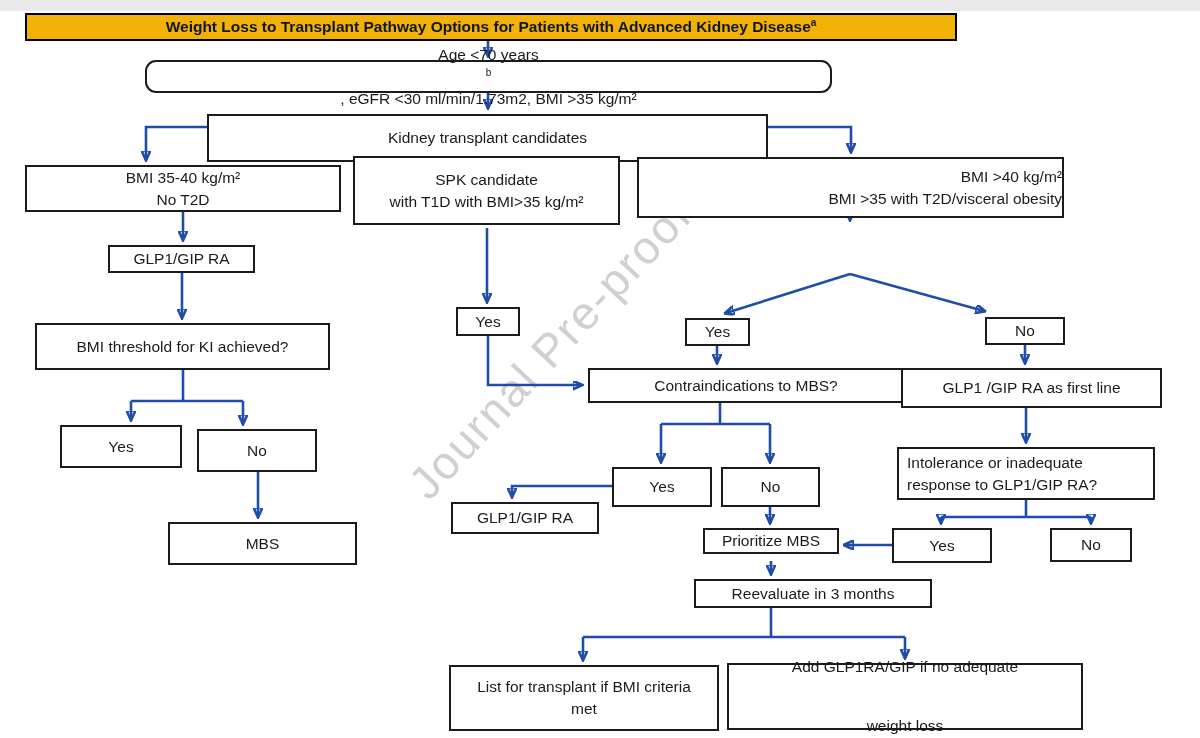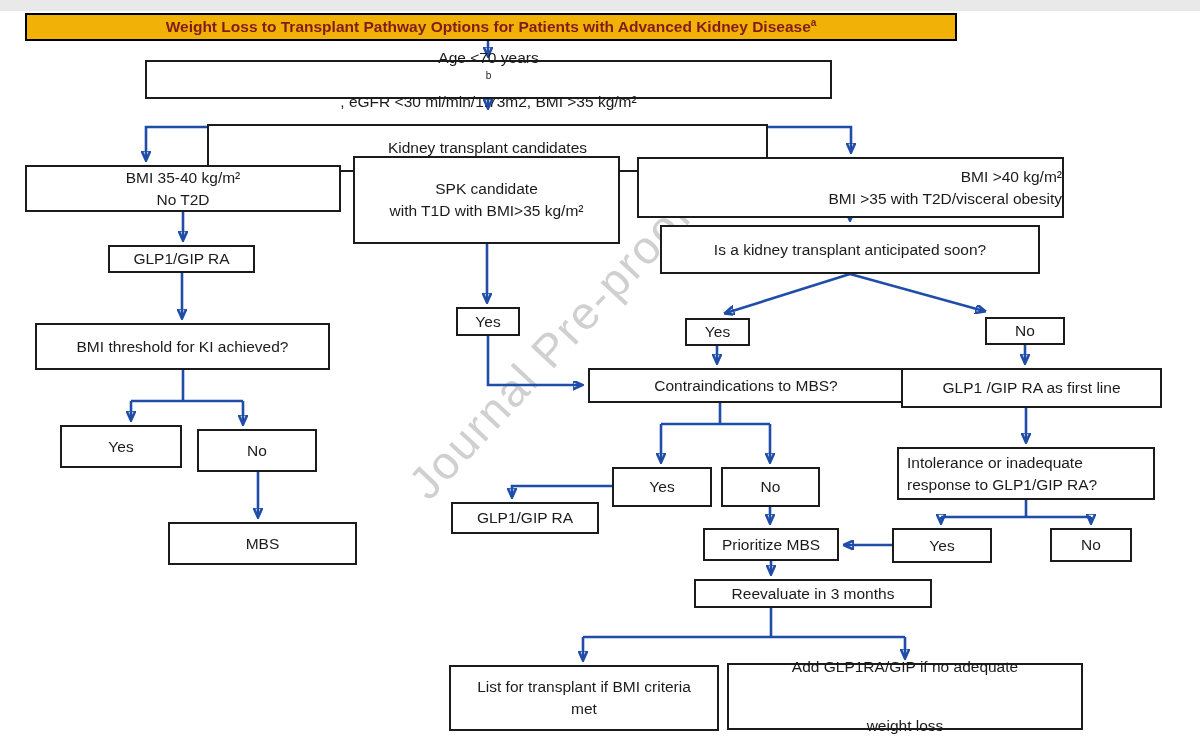--- a/index.html
+++ b/index.html
@@ -18,21 +18,21 @@
   svg.connectors path{stroke:#1f4da8;stroke-width:2.6;fill:none;}
   .node{
     position:absolute;z-index:3;background:#ffffff;border:2px solid #1b1b1b;
     display:flex;flex-direction:column;align-items:center;justify-content:center;
     font-size:15.5px;line-height:22px;text-align:center;box-sizing:border-box;
   }
   .node span{display:block;}
   .title-bar{
     position:absolute;z-index:3;background:#f2b106;border:2px solid #000000;
     display:flex;align-items:center;justify-content:center;box-sizing:border-box;
-    font-size:15.5px;font-weight:bold;color:#7f1d1d;
+    font-size:15.5px;font-weight:bold;color:#0f172a;
   }
   sup{font-size:10px;line-height:0;}
   .align-left{align-items:flex-start;text-align:left;padding-left:8px;}
 </style>
 </head>
 <body>
 
 <div id="canvas">
 
   <div class="page-edge"></div>
@@ -80,25 +80,25 @@
     <path d="M771 608 V637"></path>
     <path d="M583 637 H905"></path>
     <path d="M583 637 V659" marker-end="url(#ah)"></path>
     <path d="M905 637 V657" marker-end="url(#ah)"></path>
   </svg>
 
   <div class="title-bar" style="left:25px;top:13px;width:932px;height:28px;">
     <span><span>Weight Loss to Transplant Pathway Options for Patients with Advanced Kidney Disease</span><sup>a</sup></span>
   </div>
 
-  <div class="node" style="left:145px;top:60px;width:687px;height:39px;">
+  <div class="node" style="left:145px;top:60px;width:687px;height:33px;border-radius:11px;">
     <span><span>Age &lt;70 years</span><sup>b</sup><span> , eGFR &lt;30 ml/min/1.73m2, BMI &gt;35 kg/m²</span></span>
   </div>
 
-  <div class="node" style="left:207px;top:124px;width:561px;height:48px;align-items:center;">
+  <div class="node" style="left:207px;top:114px;width:561px;height:48px;align-items:center;">
     <span>Kidney transplant candidates</span>
   </div>
 
   <div class="node" style="left:25px;top:165px;width:316px;height:47px;text-align:center;">
     <span>BMI 35-40 kg/m²</span>
     <span>No T2D</span>
   </div>
 
   <div class="node" style="left:108px;top:245px;width:147px;height:28px;">
     <span>GLP1/GIP RA</span>
@@ -113,37 +113,34 @@
   </div>
 
   <div class="node" style="left:197px;top:429px;width:120px;height:43px;">
     <span>No</span>
   </div>
 
   <div class="node" style="left:168px;top:522px;width:189px;height:43px;">
     <span>MBS</span>
   </div>
 
-  <div class="node" style="left:353px;top:156px;width:267px;height:88px;">
+  <div class="node" style="left:353px;top:156px;width:267px;height:69px;">
     <span>SPK candidate</span>
     <span>with T1D with BMI&gt;35 kg/m²</span>
   </div>
 
   <div class="node" style="left:456px;top:307px;width:64px;height:29px;">
     <span>Yes</span>
   </div>
 
   <div class="node" style="left:637px;top:157px;width:427px;height:61px;align-items:flex-end;">
     <span>BMI &gt;40 kg/m²</span>
     <span>BMI &gt;35 with T2D/visceral obesity</span>
   </div>
 
-  <div class="node" style="left:660px;top:225px;width:380px;height:49px;">
-    <span>Is a kidney transplant anticipated soon?</span>
-  </div>
 
   <div class="node" style="left:685px;top:318px;width:65px;height:28px;">
     <span>Yes</span>
   </div>
 
   <div class="node" style="left:985px;top:317px;width:80px;height:28px;">
     <span>No</span>
   </div>
 
   <div class="node" style="left:588px;top:368px;width:316px;height:35px;">
@@ -155,21 +152,21 @@
   </div>
 
   <div class="node" style="left:721px;top:467px;width:99px;height:40px;">
     <span>No</span>
   </div>
 
   <div class="node" style="left:451px;top:502px;width:148px;height:32px;">
     <span>GLP1/GIP RA</span>
   </div>
 
-  <div class="node" style="left:703px;top:528px;width:136px;height:33px;">
+  <div class="node" style="left:703px;top:528px;width:136px;height:26px;">
     <span>Prioritize MBS</span>
   </div>
 
   <div class="node" style="left:901px;top:368px;width:261px;height:40px;">
     <span>GLP1 /GIP RA as first line</span>
   </div>
 
   <div class="node align-left" style="left:897px;top:447px;width:258px;height:53px;justify-content:center;">
     <span>Intolerance or inadequate</span>
     <span>response to GLP1/GIP RA?</span>

